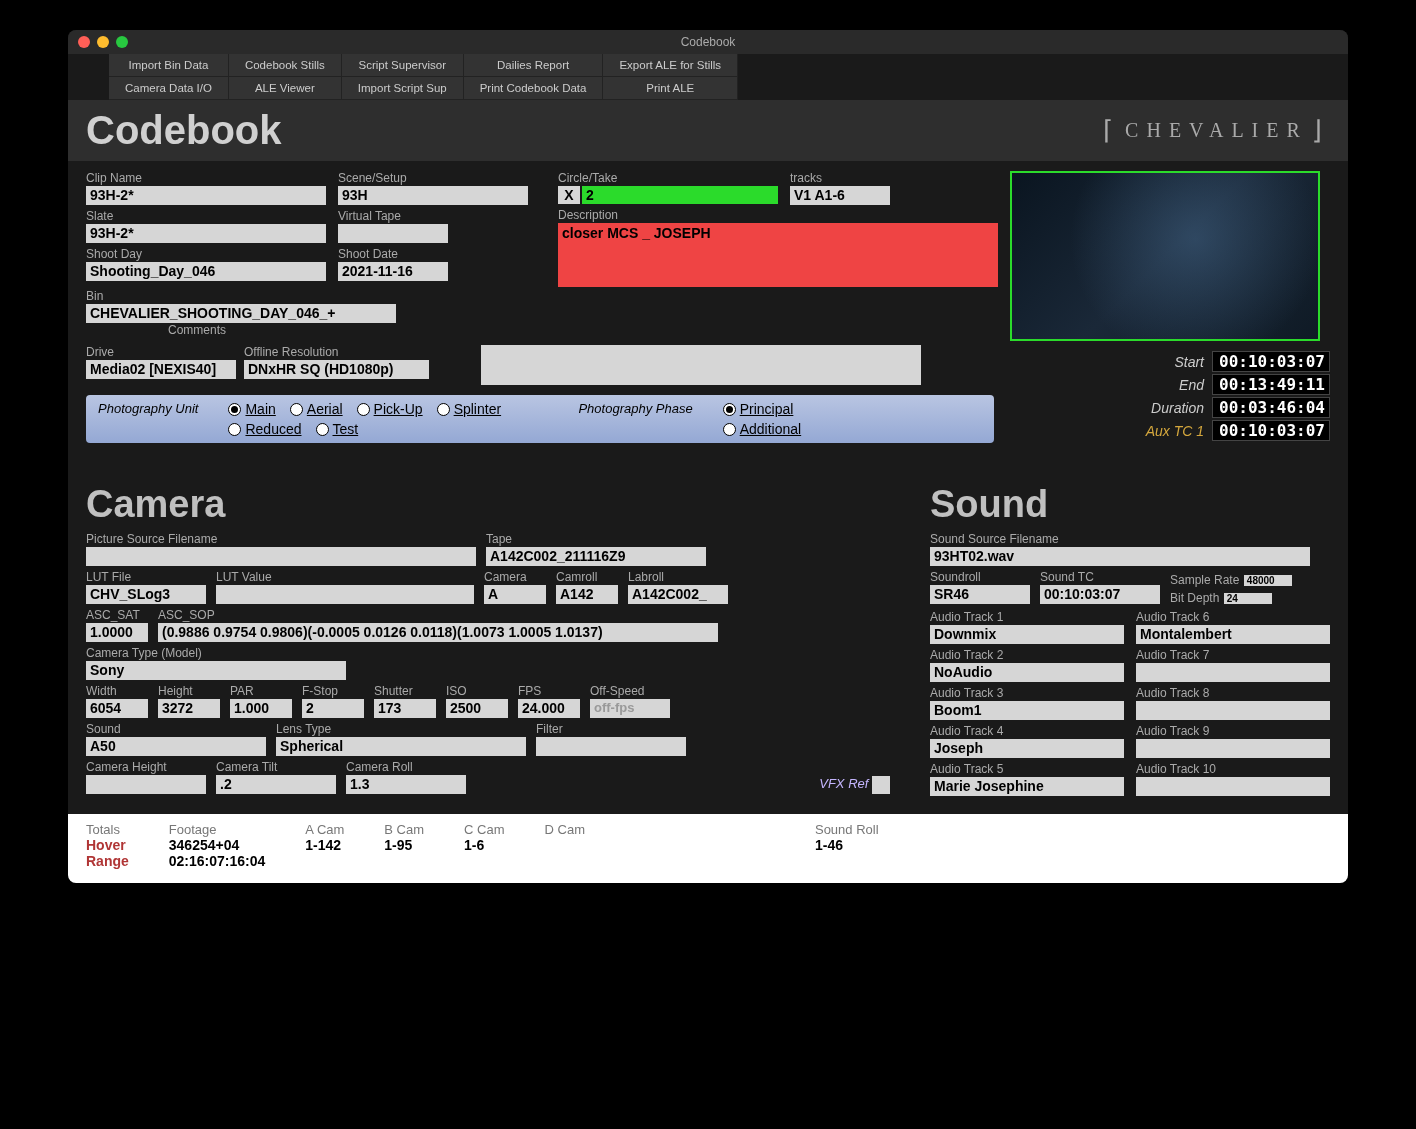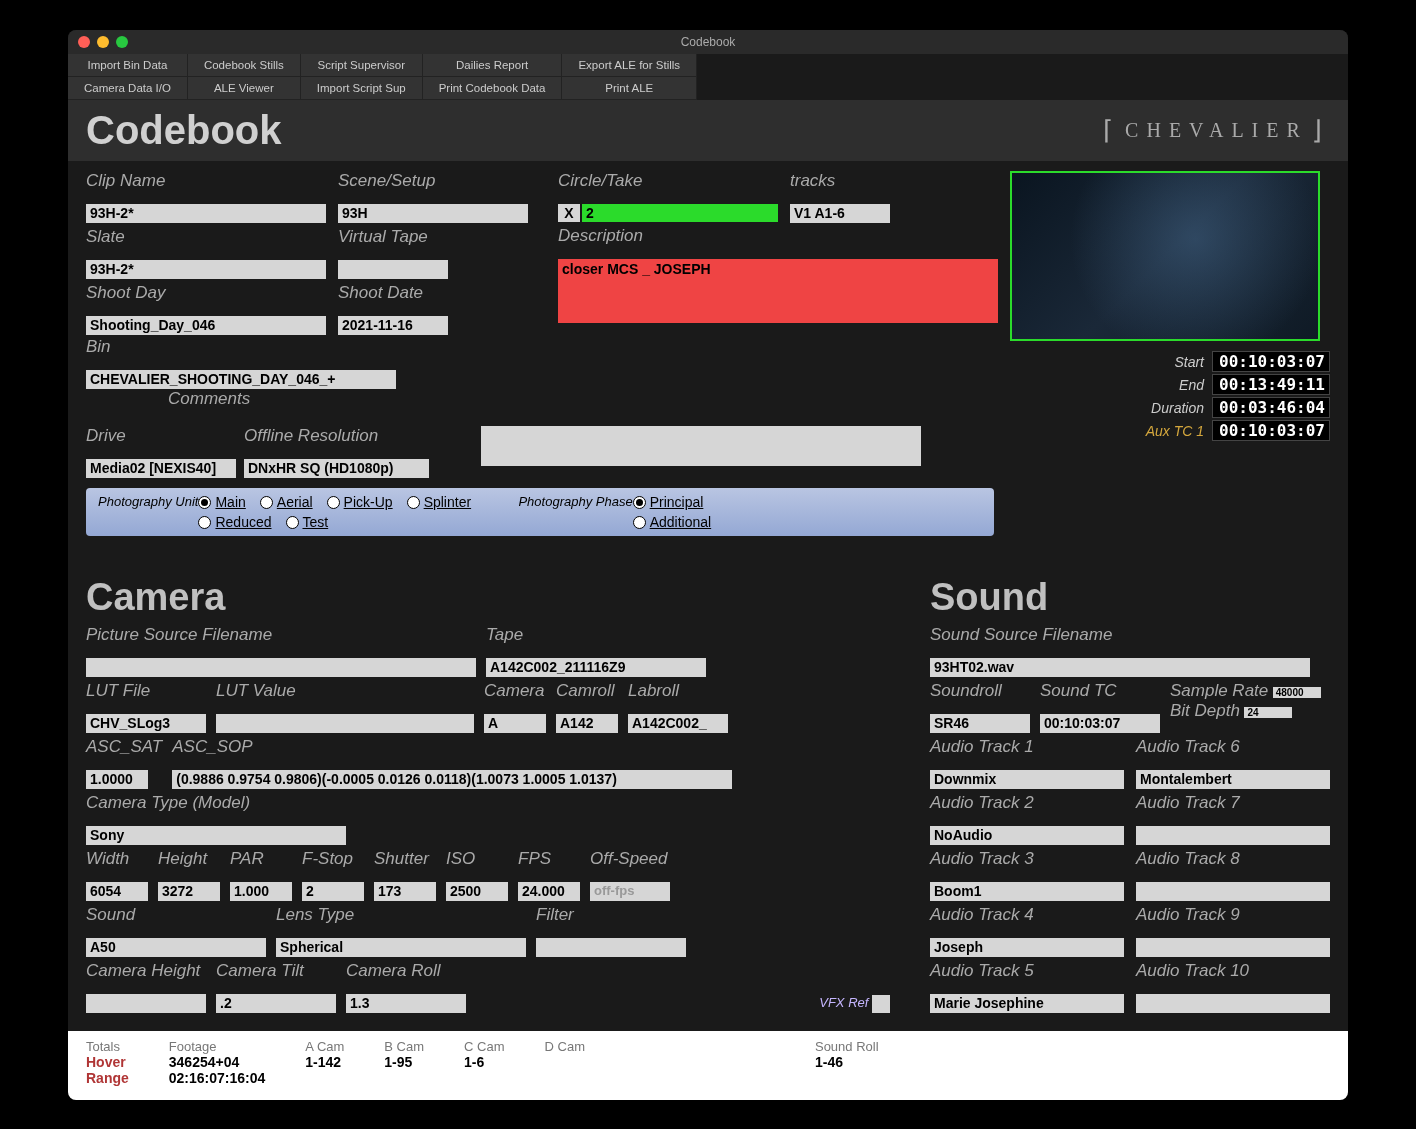--- a/index.html
+++ b/index.html
@@ -3,42 +3,42 @@
 <meta charset="utf-8">
 <style>
 * { box-sizing: border-box; margin: 0; padding: 0; }
 body { background: #000; font-family: Arial, Helvetica, sans-serif; display: flex; justify-content: center; padding: 30px 0; }
 .window { width: 1280px; background: #1a1a1a; border-radius: 8px; overflow: hidden; box-shadow: 0 10px 40px rgba(0,0,0,0.8); }
 .titlebar { height: 24px; background: #2a2a2a; display: flex; align-items: center; padding: 0 10px; position: relative; }
 .traffic-lights { display: flex; gap: 7px; }
 .light { width: 12px; height: 12px; border-radius: 50%; }
 .light.r { background: #ff5f57; } .light.y { background: #febc2e; } .light.g { background: #28c840; }
 .title { position: absolute; left: 50%; transform: translateX(-50%); color: #aaa; font-size: 12px; }
-.toolbar { display: flex; flex-wrap: wrap; }
+.toolbar { display: flex; flex-wrap: wrap; padding-left: 41px; }
 .toolbar-col { display: flex; flex-direction: column; }
 .toolbar-btn { background: #333; color: #ccc; font-size: 11.5px; padding: 5px 16px; border-right: 1px solid #222; border-bottom: 1px solid #222; cursor: pointer; text-align: center; white-space: nowrap; }
 .header { background: #2e2e2e; padding: 8px 18px; display: flex; justify-content: space-between; align-items: center; }
 .htitle { color: #d0d0d0; font-size: 40px; font-weight: bold; }
 .logo { color: #aaa; font-size: 20px; letter-spacing: 8px; font-family: Georgia, serif; display: flex; align-items: center; gap:4px; }
 .logo-bracket { font-size: 26px; }
 .content { padding: 10px 18px 0 18px; display: flex; gap: 16px; }
 .main-left { flex: 1; }
 .main-right { width: 320px; }
-.lbl { color: #aaa; font-style: italic; font-size: 17px; display: block; margin-bottom: 13px; }
+.lbl { color: #aaa; font-size: 12px; display: block; margin-bottom: 1px; }
 .fld { background: #d6d6d6; color: #000; font-weight: bold; font-size: 14px; padding: 1px 4px; min-height: 19px; white-space: nowrap; overflow: hidden; }
 .fldg { display: inline-block; vertical-align: top; }
 .row { margin-bottom: 4px; }
 .topgrid { display: flex; gap: 12px; }
 .col-a { width: 240px; } .col-b { width: 126px; } .col-c { width: 220px; } .col-d { flex: 1; }
 .desc-area { background: #ef4444; height: 64px; padding: 2px 4px; color: #000; font-weight: bold; font-size: 14px; }
 .comments-area { background: #d6d6d6; height: 40px; }
 .take-row { display: flex; align-items: end; }
 .circle-x { background: #d6d6d6; width: 22px; text-align: center; font-weight: bold; padding: 1px 0; font-size: 14px; margin-right: 2px;}
 .circle-take { background: #2bdb2b; flex: 1; font-weight: bold; padding: 1px 4px; font-size: 14px; }
-.radio-panel { background: linear-gradient(#b9c5e2,#94a8d4); border-radius: 4px; padding: 6px 12px; display: flex; margin: 10px 0; font-size: 14px; color: #000; }
+.radio-panel { background: linear-gradient(#b9c5e2,#94a8d4); border-radius: 4px; padding: 6px 12px; display: flex; gap: 30px; margin: 10px 0; font-size: 14px; color: #000; }
 .rp-lbl { font-style: italic; font-size: 13px; }
 .radio-group { display: flex; flex-wrap: wrap; gap: 4px 14px; text-decoration: underline; }
 .radio-item { display: flex; align-items: center; gap: 4px; }
 .radio-circle { width: 13px; height: 13px; border-radius: 50%; background: #fff; border: 1px solid #000; display: inline-flex; align-items: center; justify-content: center; }
 .radio-circle.sel::after { content:''; width: 7px; height:7px; border-radius:50%; background:#000; }
 .preview { width: 310px; height: 170px; background: linear-gradient(135deg, #0a1520, #1a2838, #0f1a25); border: 2px solid #2bdb2b; margin-bottom: 10px; position:relative; overflow:hidden; }
 .preview::after{content:'';position:absolute;inset:0;background:radial-gradient(circle at 60% 40%, rgba(80,120,160,0.4), transparent 60%);}
 .tc-row { display: flex; justify-content: flex-end; align-items: center; gap: 8px; margin: 2px 0; }
 .tc-lbl { color: #ccc; font-style: italic; font-size: 14px; }
 .tc-lbl.aux { color: #d4a73d; }

